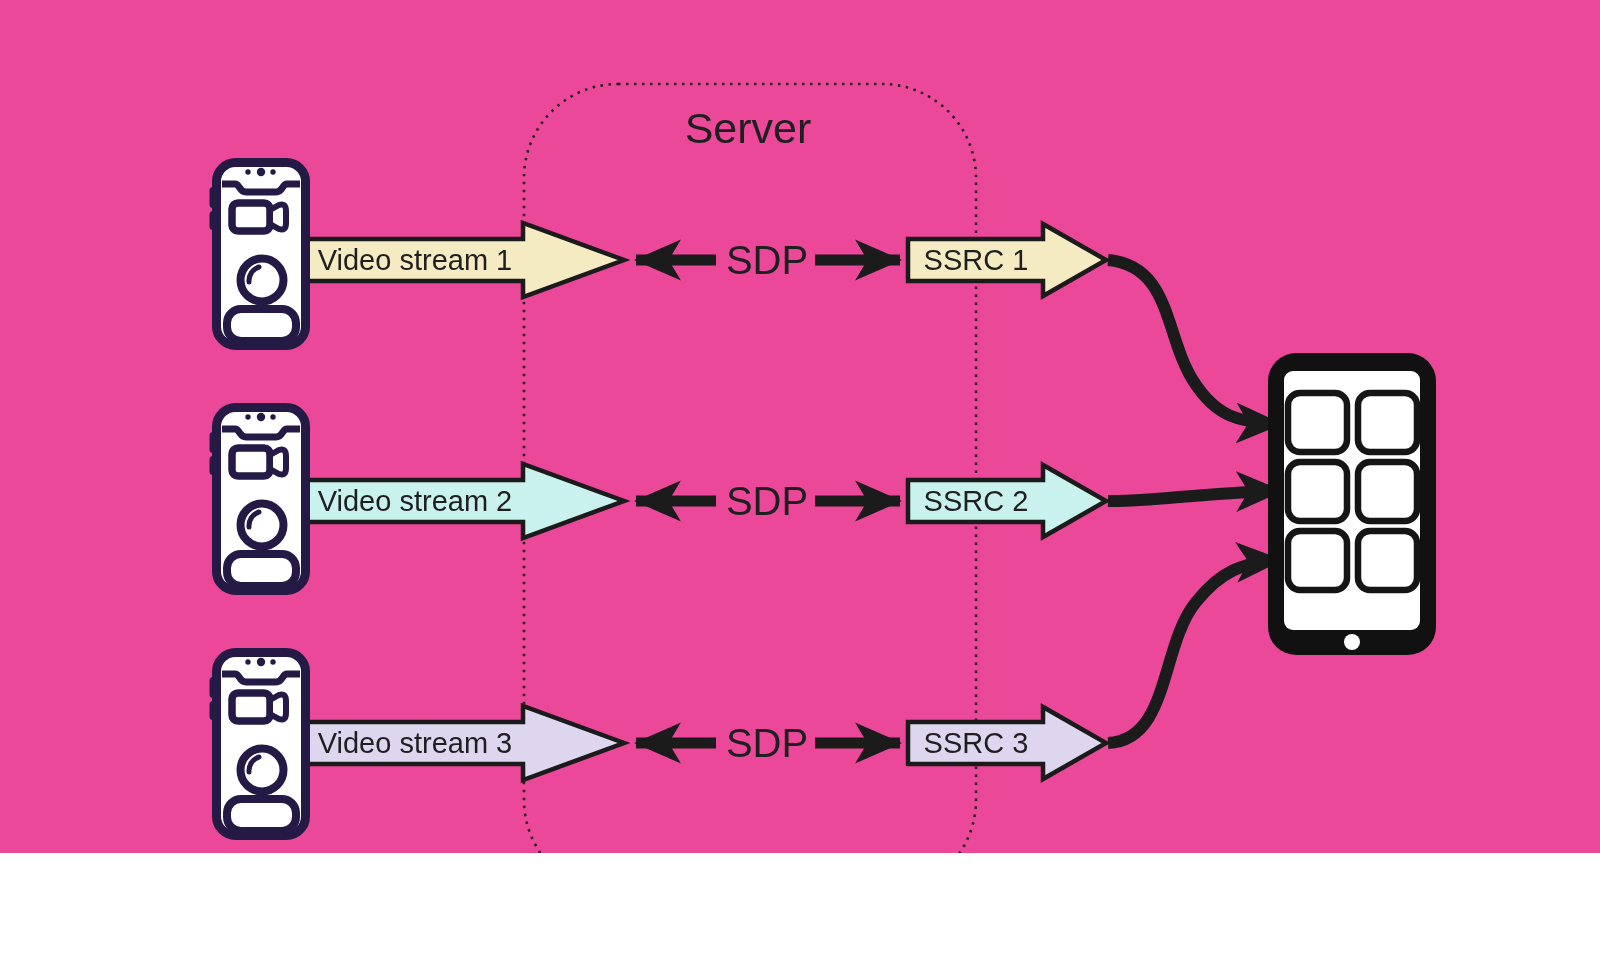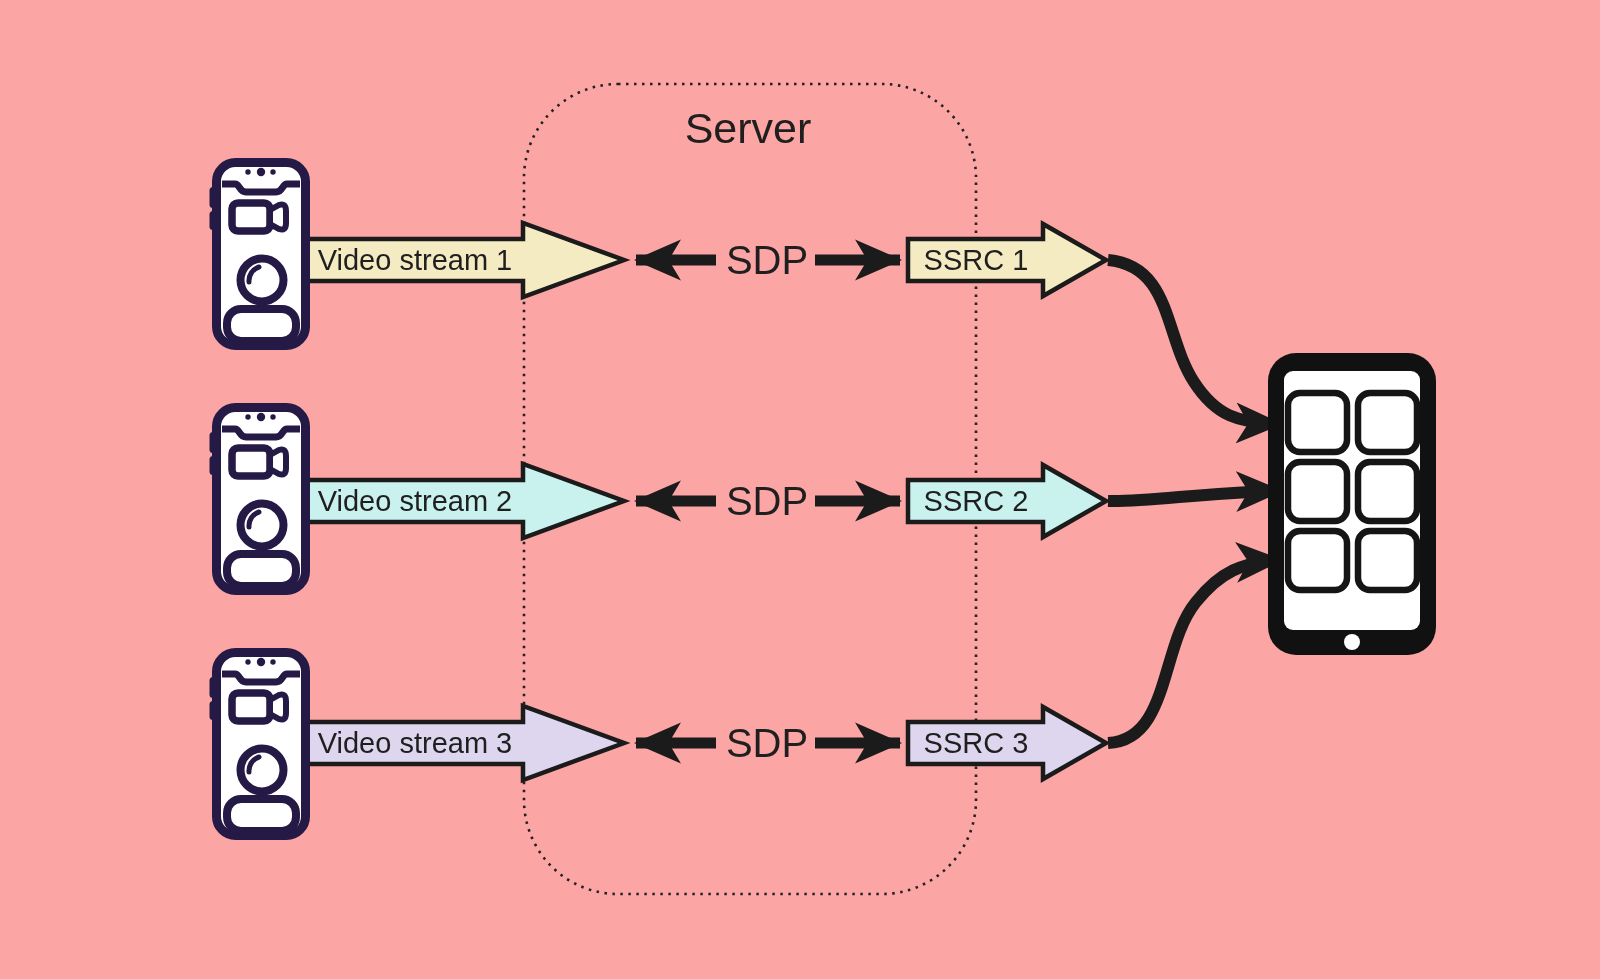--- a/index.html
+++ b/index.html
@@ -1,20 +1,20 @@
 <!DOCTYPE html>
 <html><head>
 <meta charset="utf-8">
 <style>
   html,body { margin:0; padding:0; background:#ffffff; }
   .stage {
     position: relative;
     width: 1600px;
-    height: 979px;
-    background: #fca5a5;
+    height: 853px;
+    background: #ec4899;
     overflow: hidden;
     font-family: "Liberation Sans", "DejaVu Sans", sans-serif;
   }
   svg { display:block; }
   text {
     font-family: "Liberation Sans", "DejaVu Sans", sans-serif;
     fill: #1f1f1f;
   }
   .row-lbl  { font-size: 29px; }
   .ssrc-lbl { font-size: 29px; }

